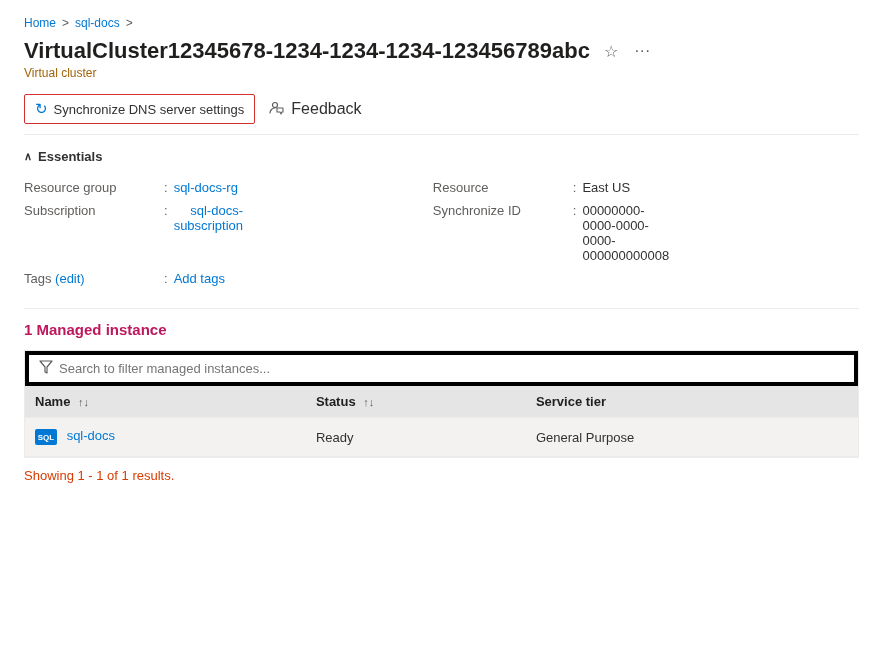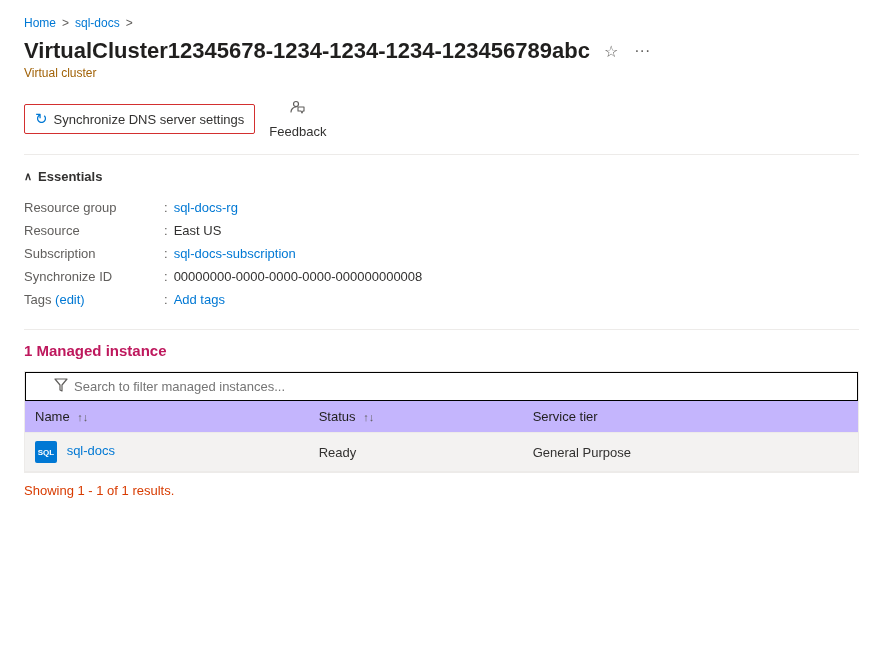--- a/index.html
+++ b/index.html
@@ -72,24 +72,23 @@
       font-family: inherit;
     }
     .toolbar-btn-plain {
       display: flex;
       align-items: center;
       gap: 6px;
       padding: 5px 10px;
       background: none;
       border: none;
       cursor: pointer;
-      font-size: 13px;
+      font-size: 16px;
       color: #323130;
       font-family: inherit;
-      flex-direction: column;
     }
     .sync-icon {
       color: #0078d4;
       font-size: 15px;
       display: inline-block;
     }
     .feedback-icon {
       color: #605e5c;
       font-size: 15px;
     }
@@ -98,21 +97,21 @@
       align-items: center;
       gap: 6px;
       font-size: 13px;
       font-weight: 600;
       margin-bottom: 12px;
       cursor: pointer;
     }
     .chevron { font-size: 11px; color: #323130; }
     .essentials-grid {
       display: grid;
-      grid-template-columns: 1fr;
+      grid-template-columns: 1fr 1fr 1fr 1fr;
       gap: 0;
       margin-bottom: 18px;
     }
     .essentials-row {
       display: flex;
       align-items: baseline;
       padding: 4px 0;
       font-size: 13px;
     }
     .essentials-label {
@@ -121,37 +120,38 @@
       flex-shrink: 0;
     }
     .essentials-separator {
       color: #605e5c;
       margin-right: 6px;
     }
     .essentials-value { color: #323130; }
     .essentials-link {
       color: #0078d4;
       text-decoration: none;
+      text-align: right;
     }
     .divider {
       border: none;
       border-top: 1px solid #edebe9;
       margin: 12px 0;
     }
     .section-title {
       font-size: 15px;
       font-weight: 600;
       margin-bottom: 12px;
       color: #be185d;
     }
     .search-bar {
       display: flex;
       align-items: center;
-      border: 1px solid #000000;
-      padding: 5px 28px;
+      border: 4px solid #000000;
+      padding: 5px 10px;
       gap: 6px;
       margin-bottom: 0;
       background: #fff;
     }
     .search-bar input {
       border: none;
       outline: none;
       font-size: 13px;
       font-family: inherit;
       color: #605e5c;
@@ -160,24 +160,24 @@
     }
     .filter-icon { color: #605e5c; font-size: 13px; }
     .table {
       width: 100%;
       border-collapse: collapse;
       font-size: 13px;
     }
     .table th {
       text-align: left;
       padding: 8px 10px;
-      font-weight: 400;
+      font-weight: 700;
       color: #201f1e;
       border-bottom: 1px solid #edebe9;
-      background: #c4b5fd;
+      background: #e5e5e5;
     }
     .table th .sort-icon { font-size: 11px; color: #605e5c; margin-left: 4px; }
     .table td {
       padding: 8px 10px;
       border-bottom: 1px solid #edebe9;
       color: #323130;
     }
     .table tr.row-highlight { background: #f3f2f1; }
     .db-icon {
       display: inline-flex;
@@ -188,21 +188,21 @@
       margin-right: 6px;
       vertical-align: middle;
     }
     .db-icon-inner {
       background: #0078d4;
       color: #fff;
       font-size: 8px;
       font-weight: 700;
       border-radius: 2px;
       width: 22px;
-      height: 22px;
+      height: 16px;
       display: flex;
       align-items: center;
       justify-content: center;
     }
     .instance-link {
       color: #0078d4;
       text-decoration: none;
     }
     .showing-text {
       color: #d83b01;

